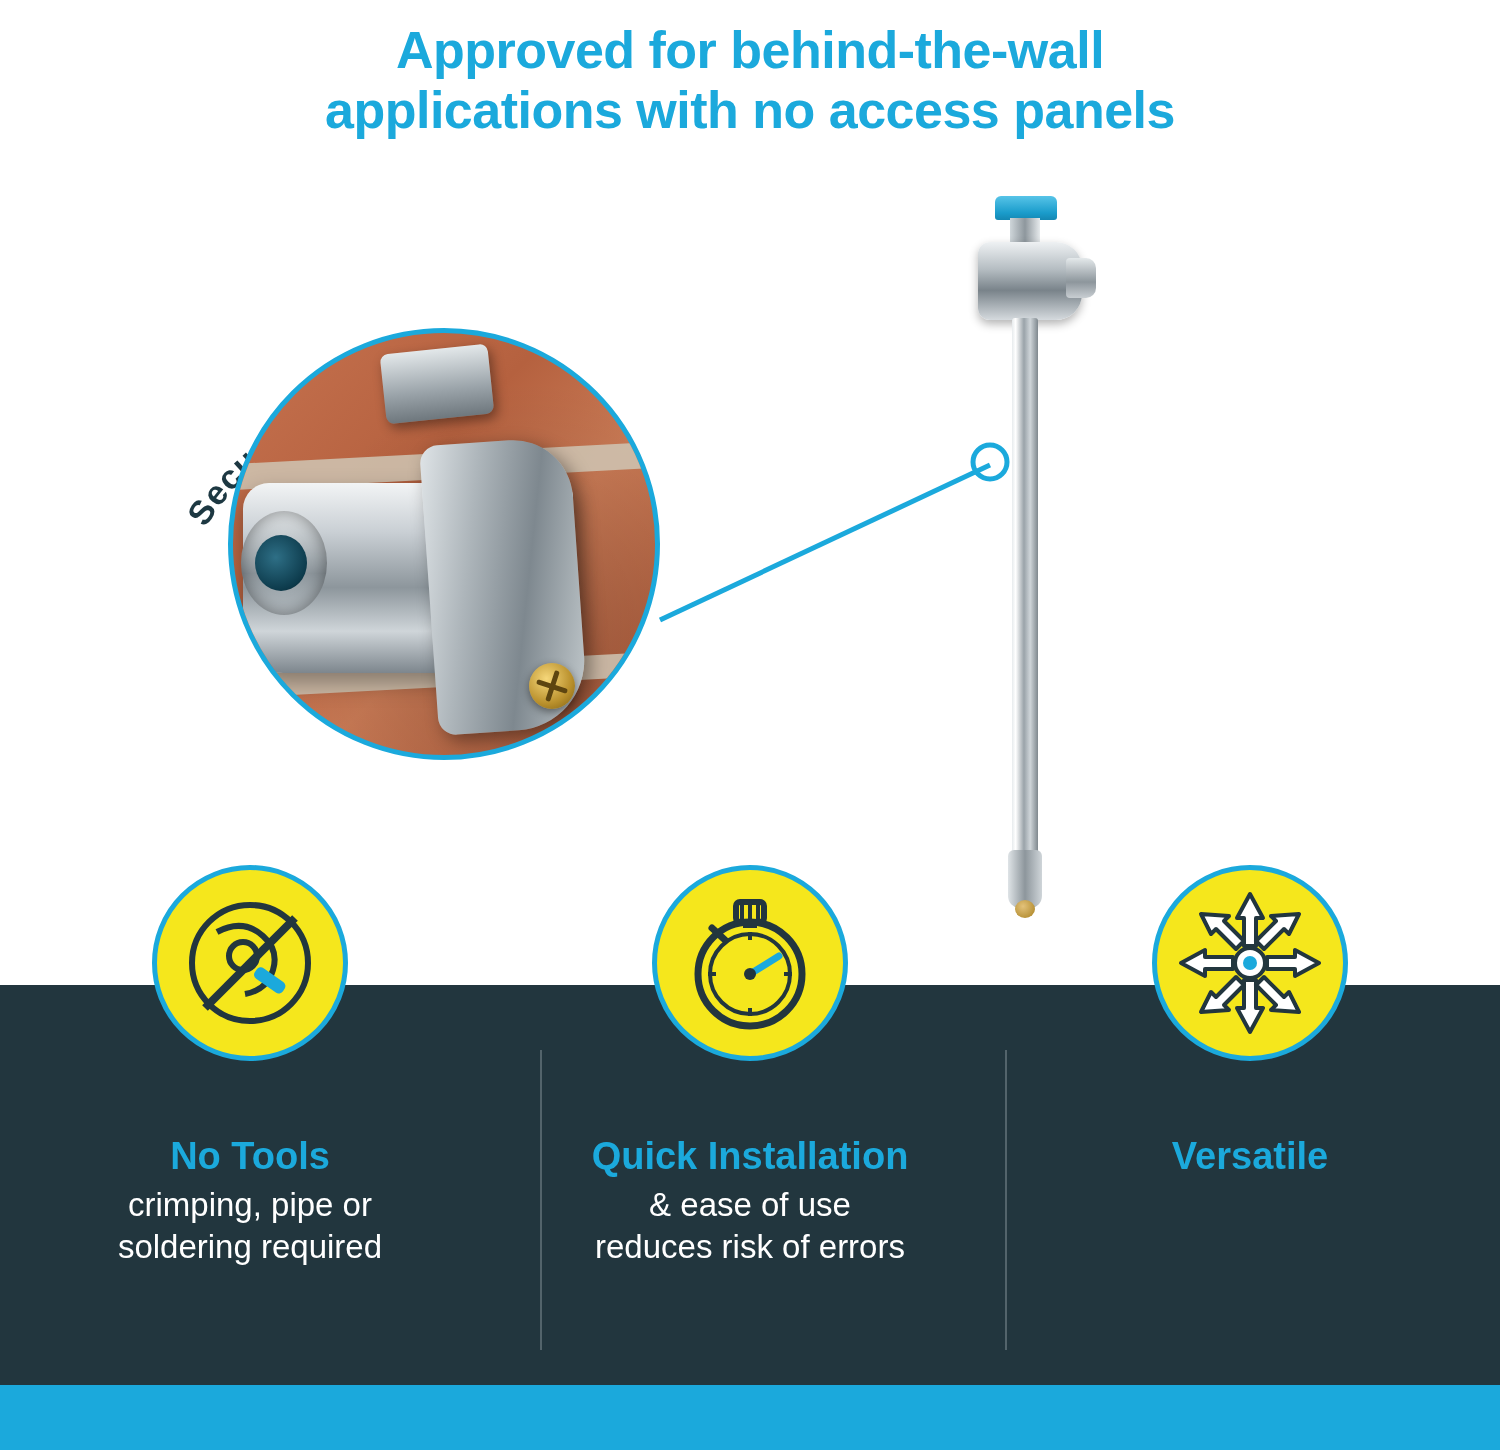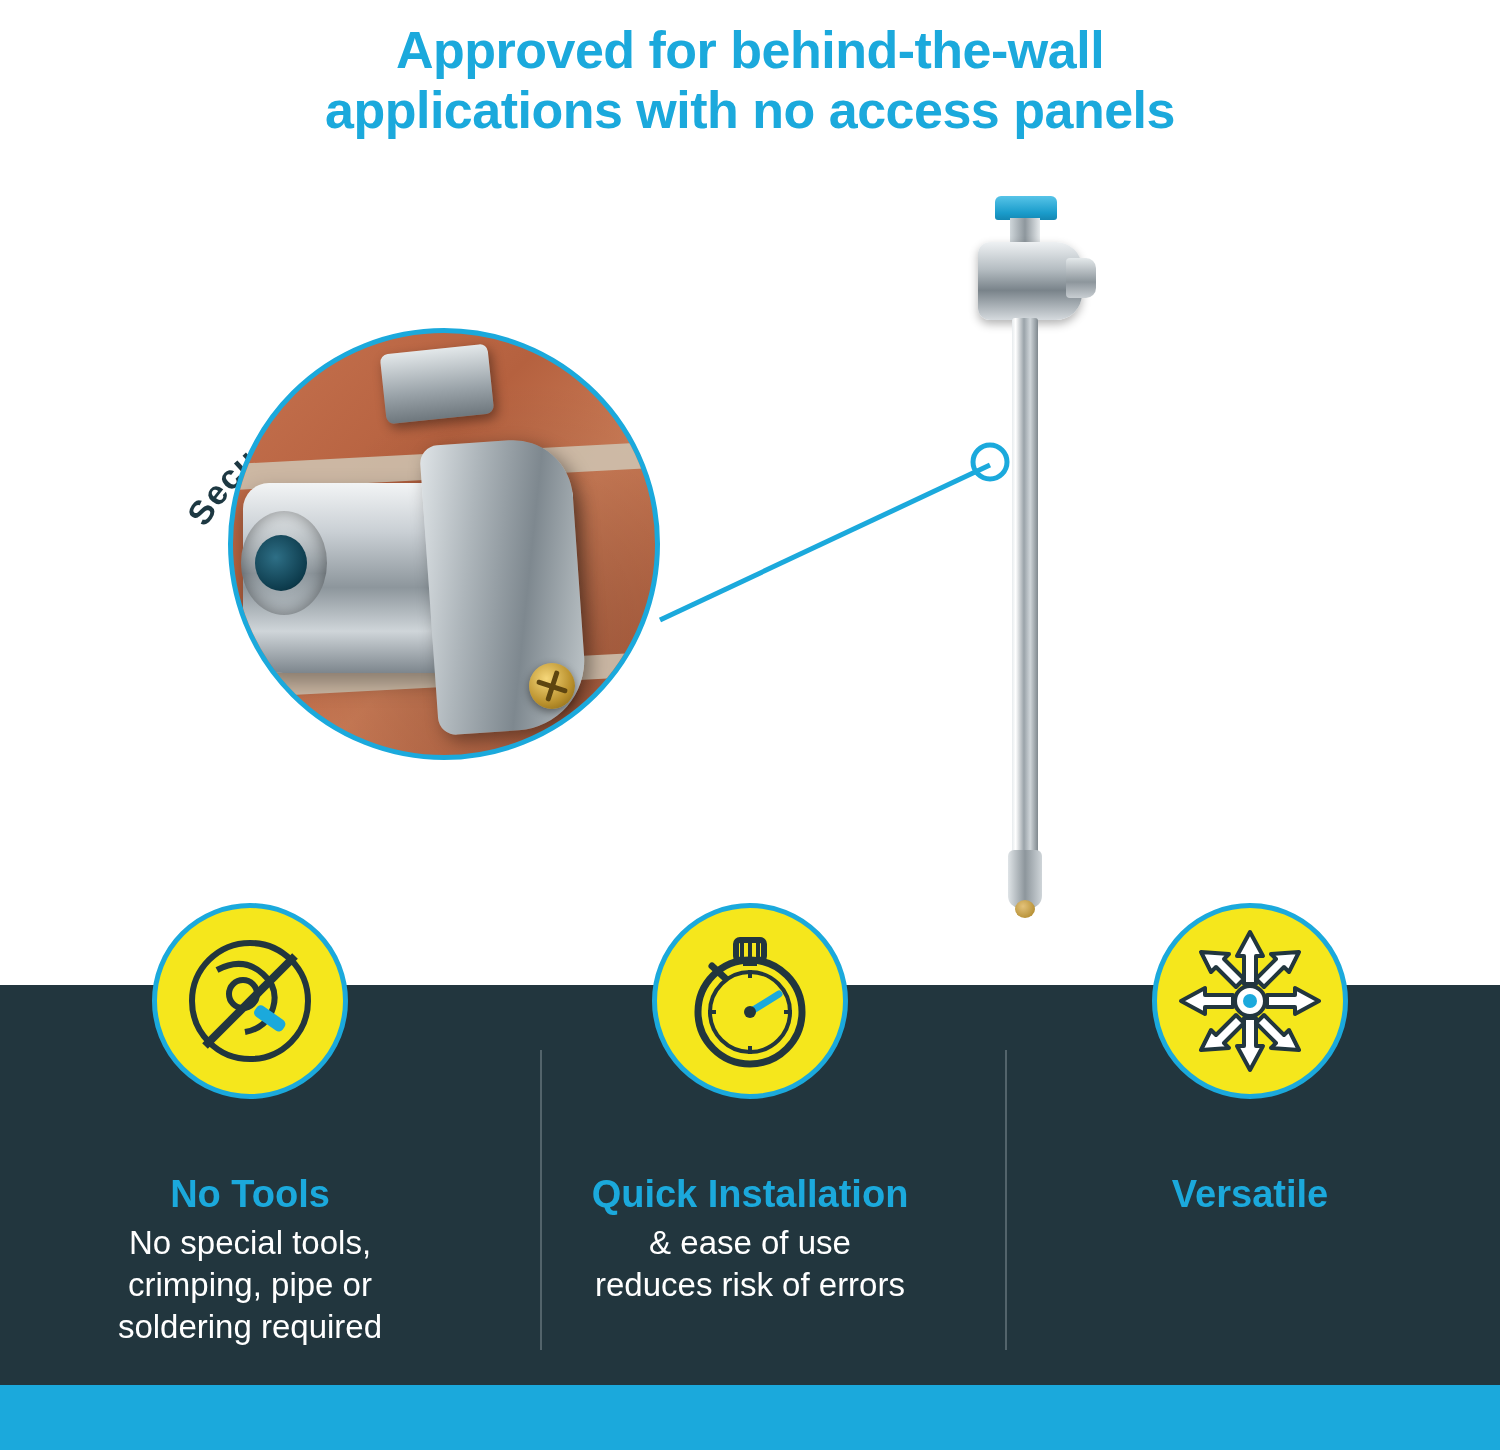--- a/index.html
+++ b/index.html
@@ -234,21 +234,21 @@
     left: 0;
     top: 1385px;
     width: 1500px;
     height: 65px;
     background: #1BA9DC;
   }
 
   .features {
     position: absolute;
     left: 0;
-    top: 903px;
+    top: 865px;
     width: 1500px;
     height: 480px;
     display: flex;
   }
   .feature {
     flex: 1 1 33.33%;
     position: relative;
     text-align: center;
     padding: 0 22px;
     box-sizing: border-box;
@@ -342,21 +342,20 @@
       <svg width="186" height="186" viewBox="0 0 186 186">
         <circle cx="93" cy="93" r="58" fill="none" stroke="#22363E" stroke-width="6"></circle>
         <path d="M60 62 q26 -14 46 4 q16 14 10 34 q-6 20 -28 24" fill="none" stroke="#22363E" stroke-width="6"></path>
         <circle cx="86" cy="86" r="14" fill="none" stroke="#22363E" stroke-width="6"></circle>
         <rect x="96" y="104" width="34" height="13" rx="5" fill="#1BA9DC" transform="rotate(35 113 110)"></rect>
         <line x1="48" y1="138" x2="138" y2="48" stroke="#22363E" stroke-width="8"></line>
       </svg>
     </div>
     <div class="feat-title">No Tools</div>
     <div class="feat-desc">
-      <div>No special tools,</div>
       <div>crimping, pipe or</div>
       <div>soldering required</div>
     </div>
   </div>
 
   <div class="feature">
     <div class="badge">
       <svg width="186" height="186" viewBox="0 0 186 186">
         <circle cx="93" cy="104" r="52" fill="none" stroke="#22363E" stroke-width="7"></circle>
         <circle cx="93" cy="104" r="40" fill="none" stroke="#22363E" stroke-width="4"></circle>

